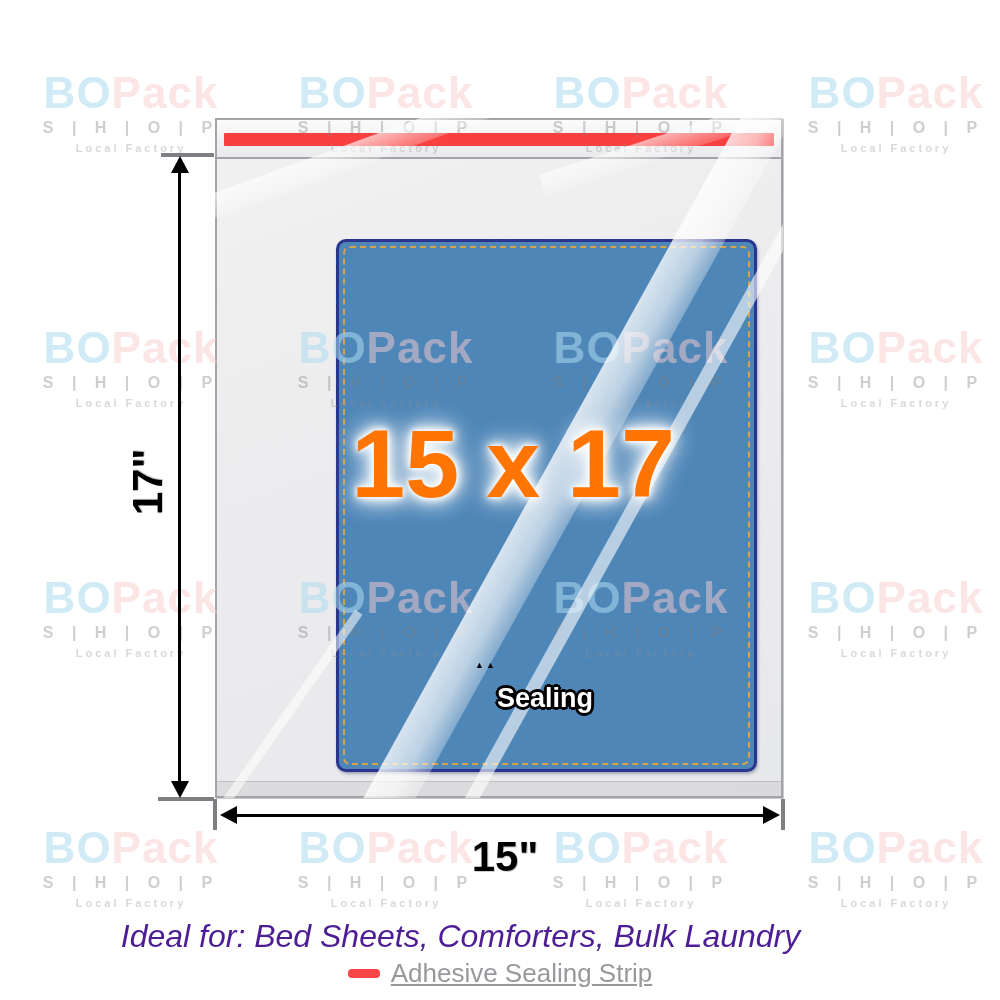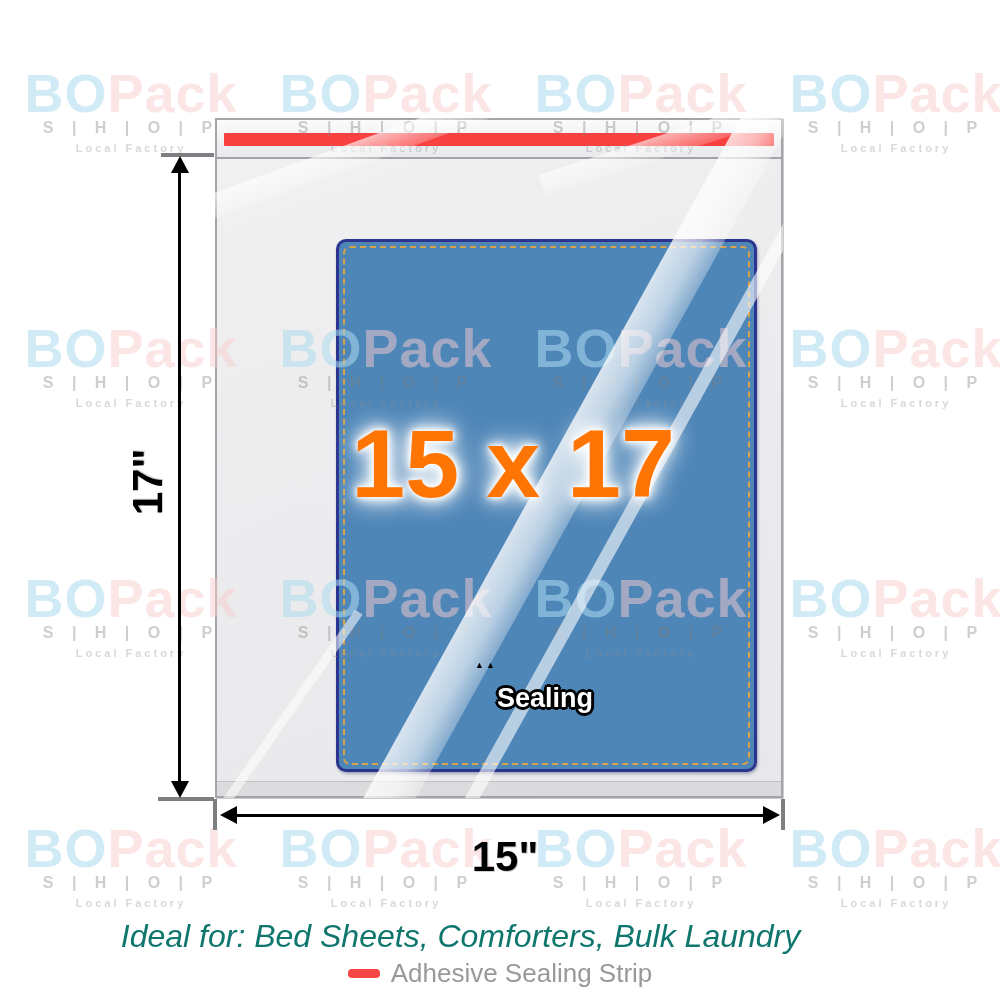--- a/index.html
+++ b/index.html
@@ -4,21 +4,21 @@
 <style>
   html,body { margin:0; padding:0; background:#ffffff; }
   #canvas {
     position:relative; width:1000px; height:1000px;
     background:#ffffff; overflow:hidden;
     font-family:"Liberation Sans", sans-serif;
   }
 
   
   .wm { position:absolute; width:260px; text-align:center; z-index:2; pointer-events:none; }
-  .wm-brand { font-size:54px; font-weight:bold; letter-spacing:1px; line-height:46px; white-space:nowrap; }
+  .wm-brand { font-size:44px; font-weight:bold; letter-spacing:1px; line-height:46px; white-space:nowrap; }
   .wm-bo   { color:rgba(172,218,238,0.55); }
   .wm-pack { color:rgba(248,204,204,0.50); }
   .wm-shop { margin-top:3px; font-size:16px; font-weight:bold; letter-spacing:7px;
              color:rgba(125,125,125,0.38); white-space:nowrap; }
   .wm-factory { margin-top:5px; font-size:11px; font-weight:bold; letter-spacing:3px;
                 color:rgba(140,140,140,0.34); white-space:nowrap; }
 
   
   .bag {
     position:absolute; left:215px; top:118px; width:564px; height:676px;
@@ -95,25 +95,25 @@
   .tick-left   { left:213px; top:799px; width:4px; height:31px; }
   .tick-right  { left:781px; top:799px; width:4px; height:31px; }
 
   .height-label { left:98px; top:458px; width:100px; text-align:center;
     font-size:42px; font-weight:bold; color:#000; transform:rotate(-90deg);
     text-shadow:1px 1px 0 #cfcfcf; }
   .width-label { left:400px; top:833px; width:210px; text-align:center;
     font-size:42px; font-weight:bold; color:#000; text-shadow:1px 1px 0 #cfcfcf; }
 
   .caption { left:0; top:918px; width:921px; text-align:center;
-    font-size:32px; font-style:italic; color:#0f766e; }
+    font-size:32px; font-style:italic; color:#4c1d95; }
 
   .legend { left:0; top:958px; width:1000px; display:flex; align-items:center; justify-content:center; gap:11px; }
   .legend-swatch { width:32px; height:9px; border-radius:4px; background:#f84545; }
-  .legend-label { font-size:26px; color:#97999c; }
+  .legend-label { font-size:26px; color:#97999c;text-decoration:underline; }
 </style>
 </head>
 <body>
 
 <div id="canvas">
 
   <div id="wm-layer">
       <div class="wm" style="left: 1px; top: 70px;">
         <div class="wm-brand"><span class="wm-bo">BO</span><span class="wm-pack">Pack</span></div>
         <div class="wm-shop">S | H | O | P</div>

